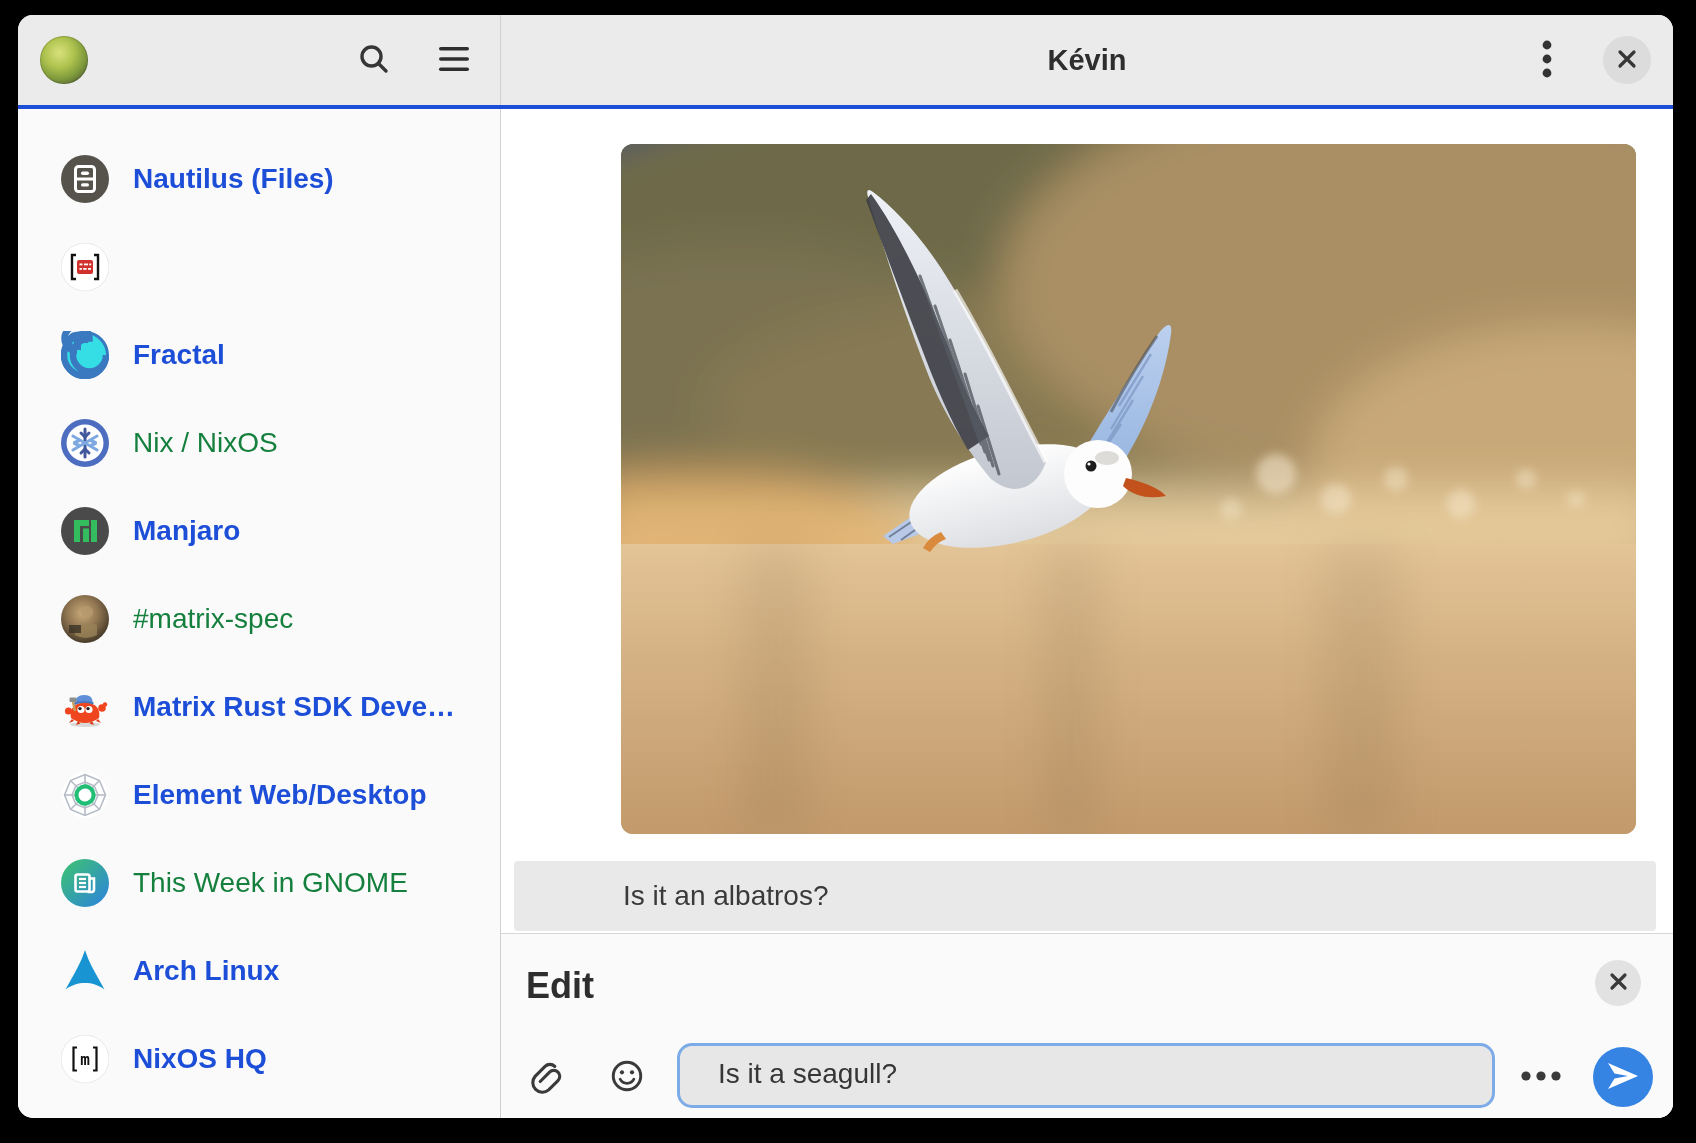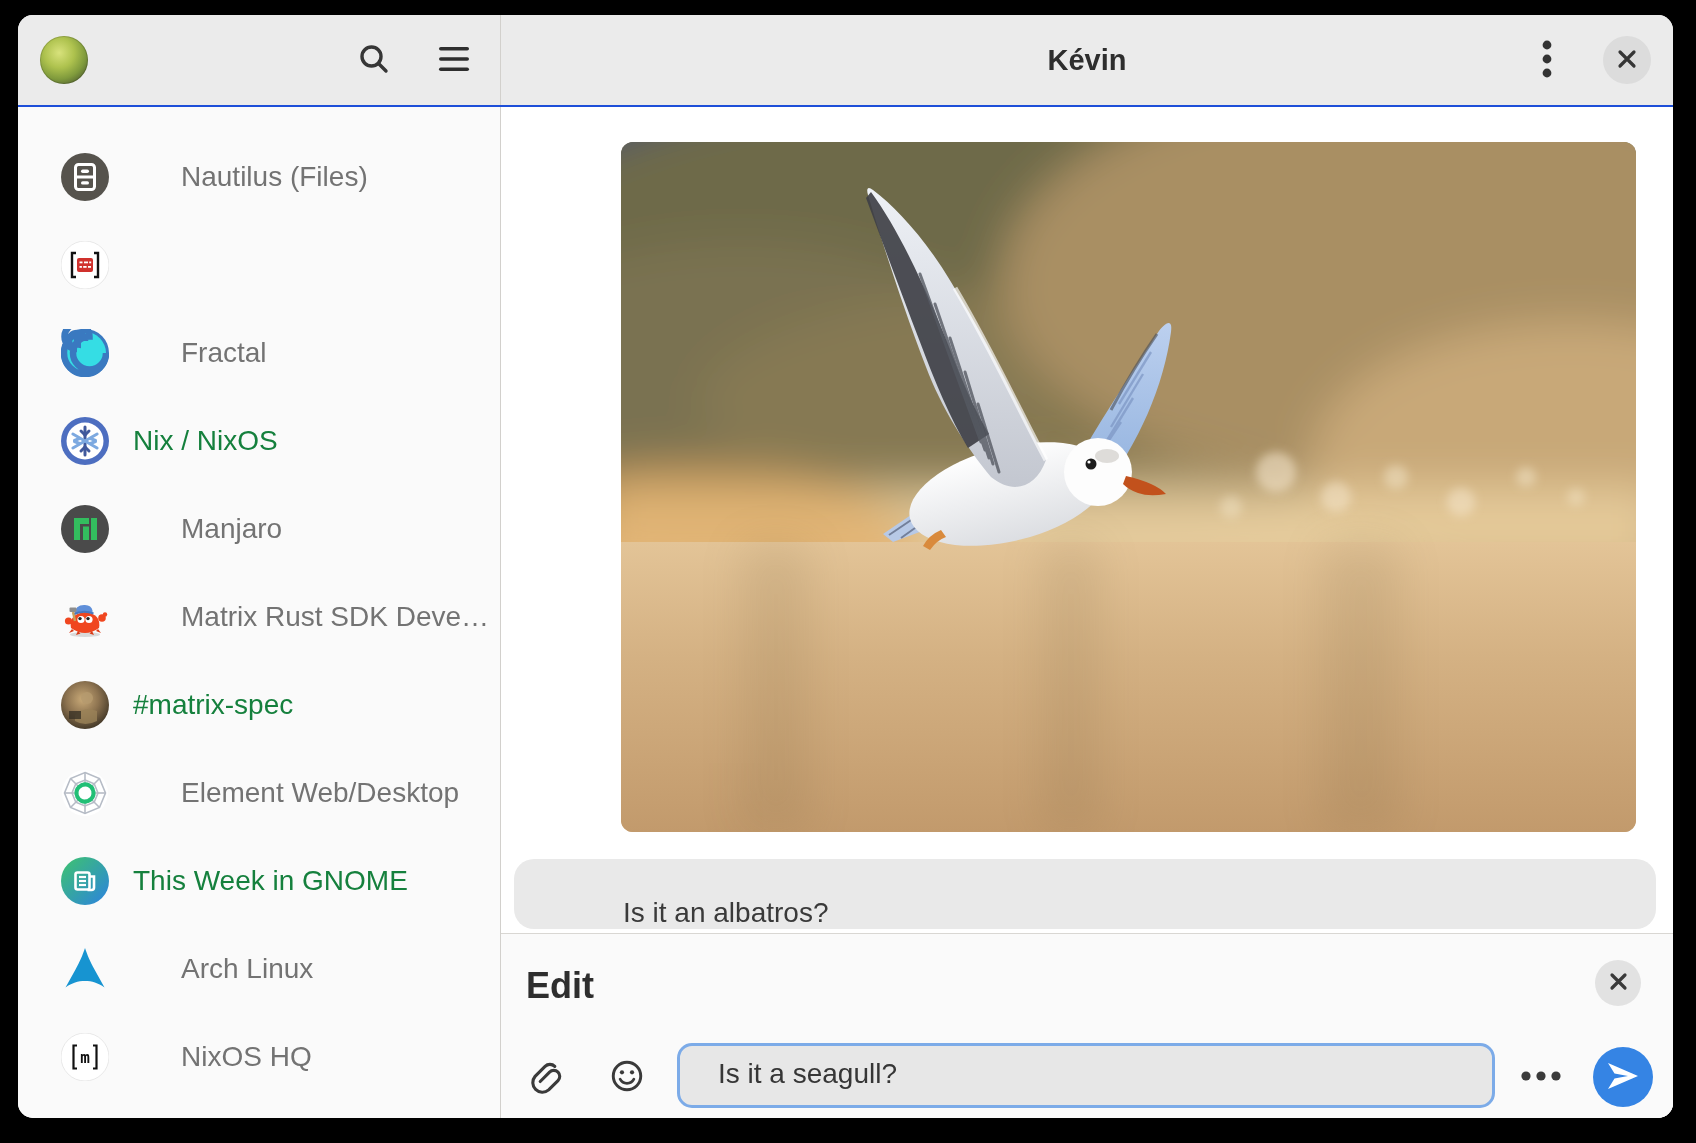--- a/index.html
+++ b/index.html
@@ -9,21 +9,21 @@
     position:relative;overflow:hidden;
     -webkit-font-smoothing:antialiased;
   }
   .window{
     position:absolute;left:18px;top:15px;width:1655px;height:1103px;
     border-radius:15px;overflow:hidden;background:#fff;
     display:flex;flex-direction:column;
     box-shadow:0 4px 40px rgba(0,0,0,.6);
   }
   
-  .titlebar{height:90px;flex:0 0 auto;display:flex;background:#ebebeb;border-bottom:2px solid #1d4ed8;}
+  .titlebar{height:90px;flex:0 0 auto;display:flex;background:#ebebeb;border-bottom:4px solid #1d4ed8;}
   .tb-sidebar{width:483px;flex:0 0 auto;border-right:1px solid #d2d0cc;display:flex;align-items:center;padding:0 22px;box-sizing:border-box;}
   .account-avatar{
     width:48px;height:48px;border-radius:50%;
     background:
       radial-gradient(circle at 40% 35%, #d8e27c 0%, #aec24e 35%, #7f9a3c 62%, #49562f 88%, #31455c 100%);
     box-shadow:inset 0 0 0 1px rgba(0,0,0,.15);
     cursor:pointer;
   }
   .tb-spacer{flex:1;}
   .icon-btn{width:48px;height:48px;border:none;background:transparent;display:flex;align-items:center;justify-content:center;border-radius:8px;cursor:pointer;padding:0;}
@@ -32,32 +32,32 @@
   .tb-title{font-size:29px;font-weight:bold;color:#2e2e2e;}
   .kebab-btn{position:absolute;right:102px;top:21px;}
   .close-btn{position:absolute;right:22px;top:21px;width:48px;height:48px;border-radius:50%;background:#dcdcdc;}
   
   .app-body{flex:1;display:flex;min-height:0;}
   .sidebar{width:483px;flex:0 0 auto;background:#fafafa;border-right:1px solid #d2d0cc;box-sizing:border-box;padding-top:26px;overflow:hidden;}
   .room-row{height:88px;display:flex;align-items:center;padding-left:43px;cursor:pointer;}
   .room-avatar{width:48px;height:48px;flex:0 0 auto;margin-right:24px;}
   .room-avatar svg{display:block;}
   .room-label{font-size:28px;color:#15803d;white-space:nowrap;}
-  .room-label.bold{font-weight:normal;color:#737373;margin-left:48px;}
+  .room-label.bold{font-weight:bold;color:#1d4ed8;}
   
   .main{flex:1;display:flex;flex-direction:column;background:#fff;min-width:0;}
   .chat{flex:1;position:relative;}
   .photo{
     position:absolute;left:120px;top:35px;width:1015px;height:690px;
     border-radius:12px;overflow:hidden;cursor:pointer;
   }
   .photo svg{display:block;}
   .bubble{
     position:absolute;left:13px;top:752px;width:1142px;height:70px;
-    background:#e9e9e9;border-radius:20px;display:flex;align-items:flex-end;
+    background:#e9e9e9;border-radius:4px;display:flex;align-items:center;
   }
   .bubble-text{margin-left:109px;font-size:28px;color:#3a3a3a;}
   
   .compose-area{height:184px;flex:0 0 auto;background:#fafafa;border-top:1px solid #d9d7d3;position:relative;}
   .edit-label{position:absolute;left:25px;top:31px;font-size:36px;font-weight:bold;color:#2e2e2e;}
   .edit-close-btn{position:absolute;left:1094px;top:26px;width:46px;height:46px;border-radius:50%;background:#e2e2e2;}
   .attach-btn{position:absolute;left:22px;top:119px;}
   .emoji-btn{position:absolute;left:102px;top:119px;}
   .msg-input{
     position:absolute;left:176px;top:109px;width:818px;height:65px;box-sizing:border-box;
@@ -202,57 +202,57 @@
       <rect x="30" y="13" width="6" height="22"></rect>
     </g>
   </svg>
 </span>
     <span class="room-label bold">Manjaro</span>
   </div>
 
   <div class="room-row">
     <span class="room-avatar">
   <svg width="48" height="48" viewBox="0 0 48 48">
+    <defs>
+      <radialGradient id="specg" cx="45%" cy="38%" r="75%">
+        <stop offset="0%" stop-color="#c9aa78"></stop>
+                  <stop offset="45%" stop-color="#8d7350"></stop>
+        <stop offset="80%" stop-color="#4c3f2c"></stop>
+                  <stop offset="100%" stop-color="#2b241a"></stop>
+      </radialGradient>
+    </defs>
+    <circle cx="24" cy="24" r="24" fill="url(#specg)"></circle>
+    <circle cx="26" cy="17" r="6" fill="#b59a6e" opacity=".85"></circle>
+    <path d="M14 34 q10 -9 22 -4 l0 10 q-12 6 -22 0 z" fill="#9a8257" opacity=".8"></path>
+    <rect x="8" y="30" width="12" height="8" fill="#3a3226" opacity=".8"></rect>
+  </svg>
+</span>
+    <span class="room-label">#matrix-spec</span>
+  </div>
+
+  <div class="room-row">
+    <span class="room-avatar">
+  <svg width="48" height="48" viewBox="0 0 48 48">
     <ellipse cx="24" cy="41.5" rx="15" ry="2.6" fill="#d9d9d9"></ellipse>
     <path d="M10 35 Q7.5 21 24 19 Q40.5 21 38 35 Q31 40 24 40 Q17 40 10 35 Z" fill="#f0461f"></path>
     <path d="M11 36 l-3 4 l5 -2 z M17 38 l-2 4 l4.5 -1.5 z M31 38 l2 4 l-4.5 -1.5 z M37 36 l3 4 l-5 -2 z" fill="#d93a15"></path>
     <circle cx="7.5" cy="28" r="3.6" fill="#f0461f"></circle>
     <circle cx="41" cy="25" r="3.8" fill="#f0461f"></circle>
     <circle cx="44" cy="21.5" r="2.2" fill="#f0461f"></circle>
     <circle cx="20" cy="26.5" r="3.6" fill="#fff"></circle>
               <circle cx="28" cy="26.5" r="3.6" fill="#fff"></circle>
     <circle cx="19" cy="25.6" r="1.7" fill="#222"></circle>
               <circle cx="27" cy="25.6" r="1.7" fill="#222"></circle>
     <path d="M13 21 Q14.5 11.5 24 12 Q30.5 12.4 31.5 17.5 L31.5 20.5 Q22 16.5 13 21 Z" fill="#5f8fd9"></path>
     <path d="M12 21.5 Q22 16.5 32.5 20.5" fill="none" stroke="#4a77bd" stroke-width="2"></path>
     <rect x="8.5" y="14.5" width="7" height="4.5" rx="1" fill="#8d8d8d"></rect>
     <line x1="12" y1="19" x2="14" y2="28" stroke="#caa05c" stroke-width="2.4"></line>
   </svg>
 </span>
     <span class="room-label bold">Matrix Rust SDK Deve…</span>
-  </div>
-
-  <div class="room-row">
-    <span class="room-avatar">
-  <svg width="48" height="48" viewBox="0 0 48 48">
-    <defs>
-      <radialGradient id="specg" cx="45%" cy="38%" r="75%">
-        <stop offset="0%" stop-color="#c9aa78"></stop>
-                  <stop offset="45%" stop-color="#8d7350"></stop>
-        <stop offset="80%" stop-color="#4c3f2c"></stop>
-                  <stop offset="100%" stop-color="#2b241a"></stop>
-      </radialGradient>
-    </defs>
-    <circle cx="24" cy="24" r="24" fill="url(#specg)"></circle>
-    <circle cx="26" cy="17" r="6" fill="#b59a6e" opacity=".85"></circle>
-    <path d="M14 34 q10 -9 22 -4 l0 10 q-12 6 -22 0 z" fill="#9a8257" opacity=".8"></path>
-    <rect x="8" y="30" width="12" height="8" fill="#3a3226" opacity=".8"></rect>
-  </svg>
-</span>
-    <span class="room-label">#matrix-spec</span>
   </div>
 
   <div class="room-row">
     <span class="room-avatar">
   <svg width="48" height="48" viewBox="0 0 48 48">
     <circle cx="24" cy="24" r="23" fill="#fff"></circle>
     <g stroke="#b6bcc6" stroke-width="1.6" fill="none">
       <polygon points="24,3.5 38.5,9.5 44.5,24 38.5,38.5 24,44.5 9.5,38.5 3.5,24 9.5,9.5"></polygon>
       <polygon points="24,11 33.2,14.8 37,24 33.2,33.2 24,37 14.8,33.2 11,24 14.8,14.8"></polygon>
       <line x1="24" y1="3.5" x2="24" y2="14"></line>

